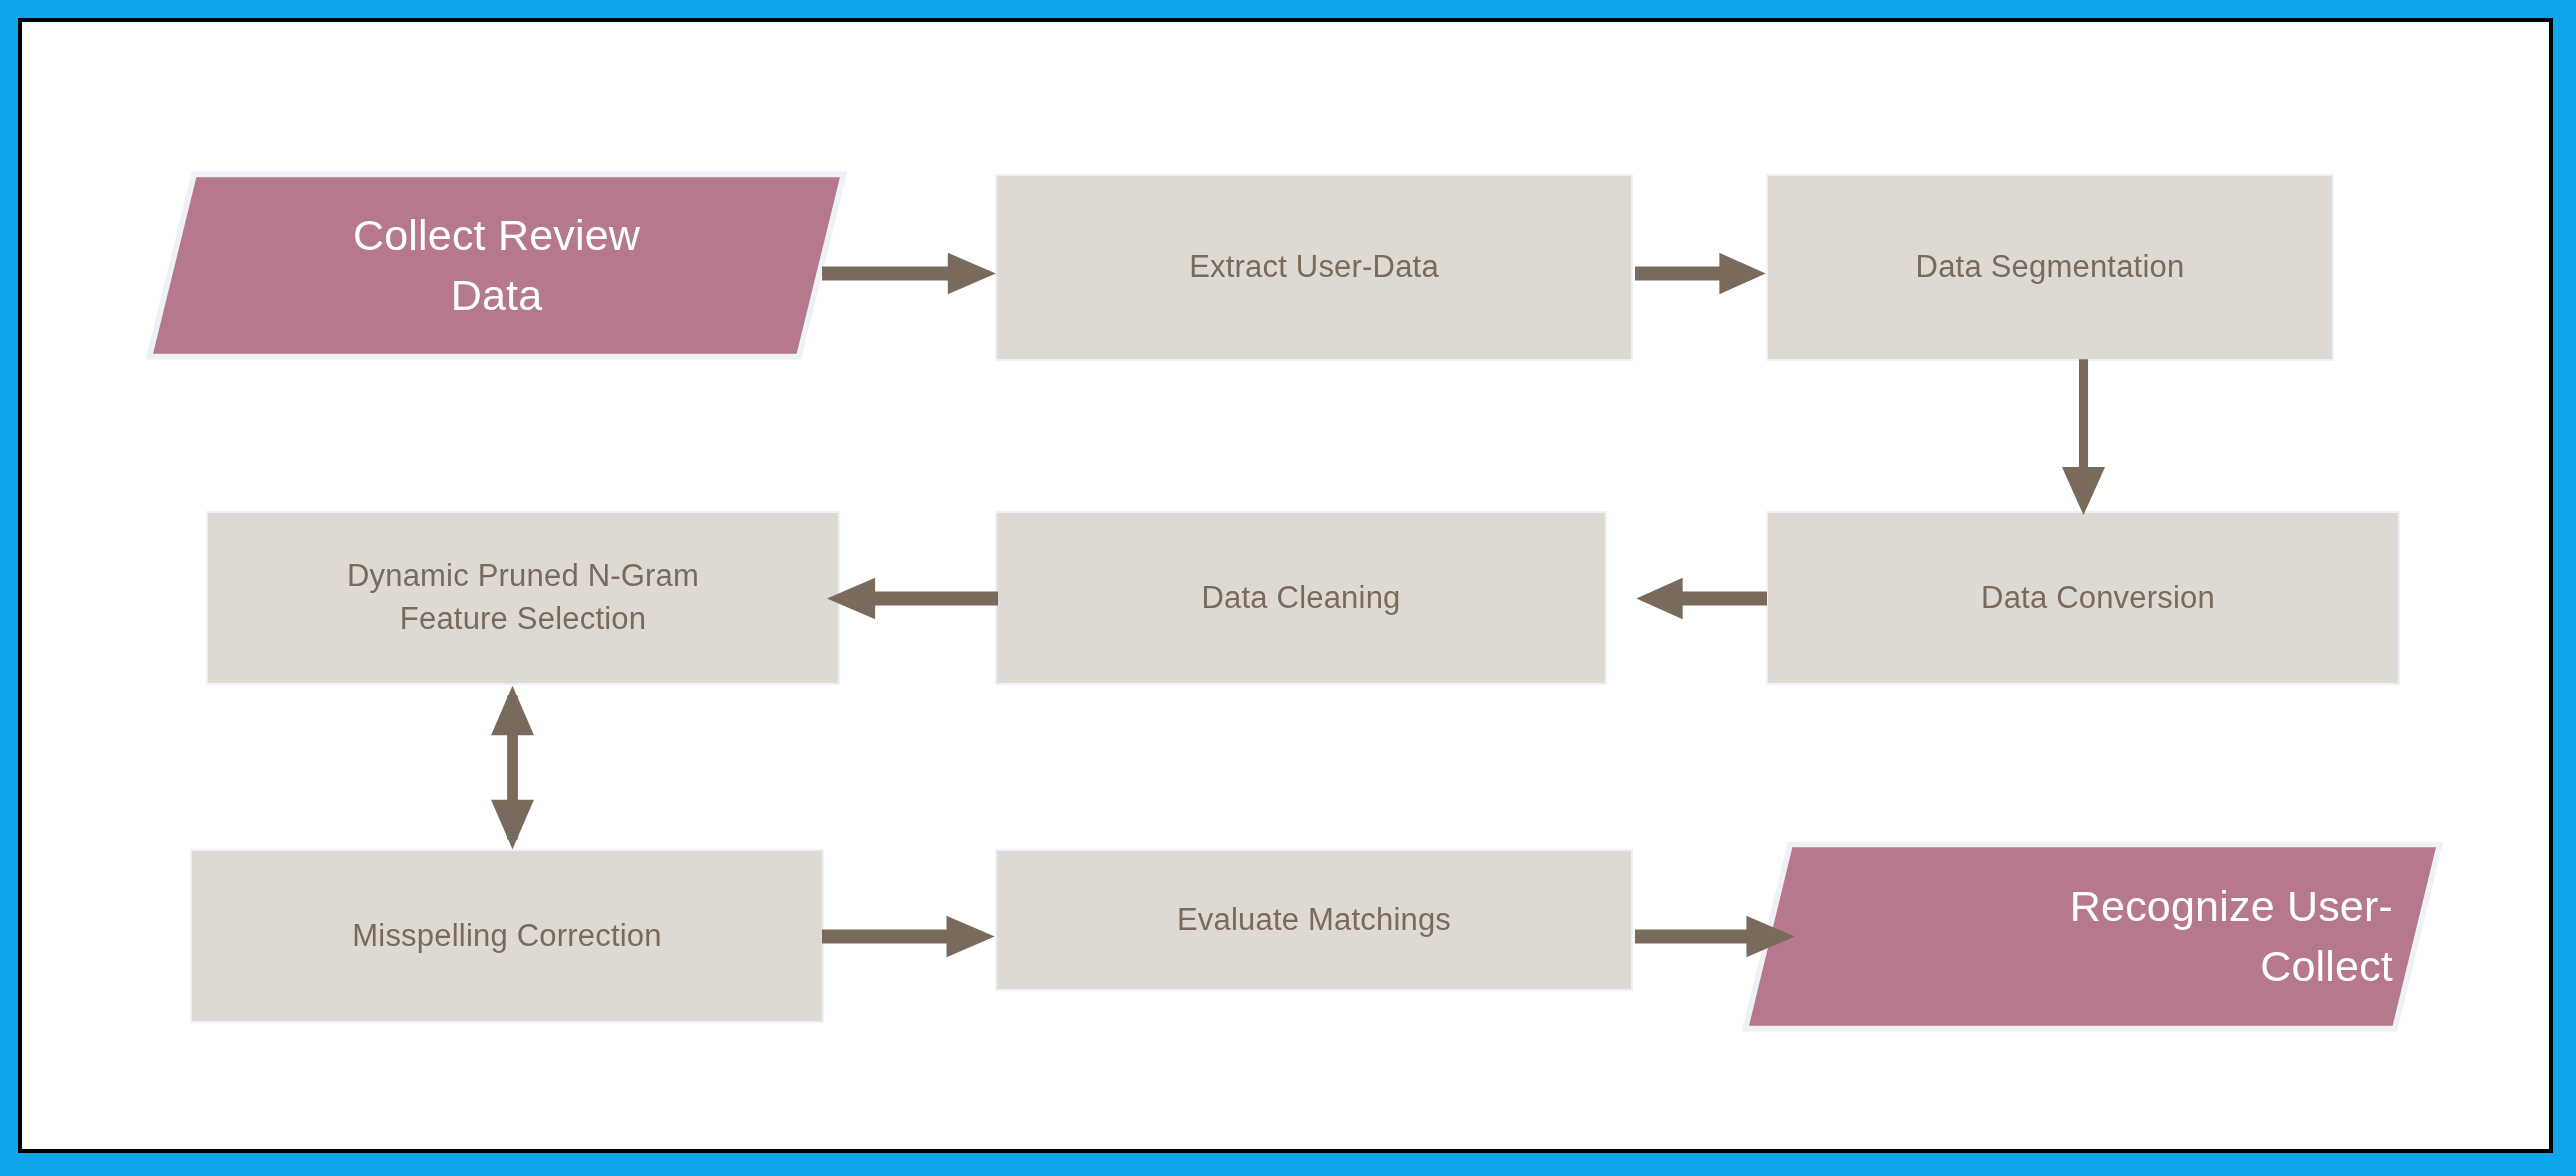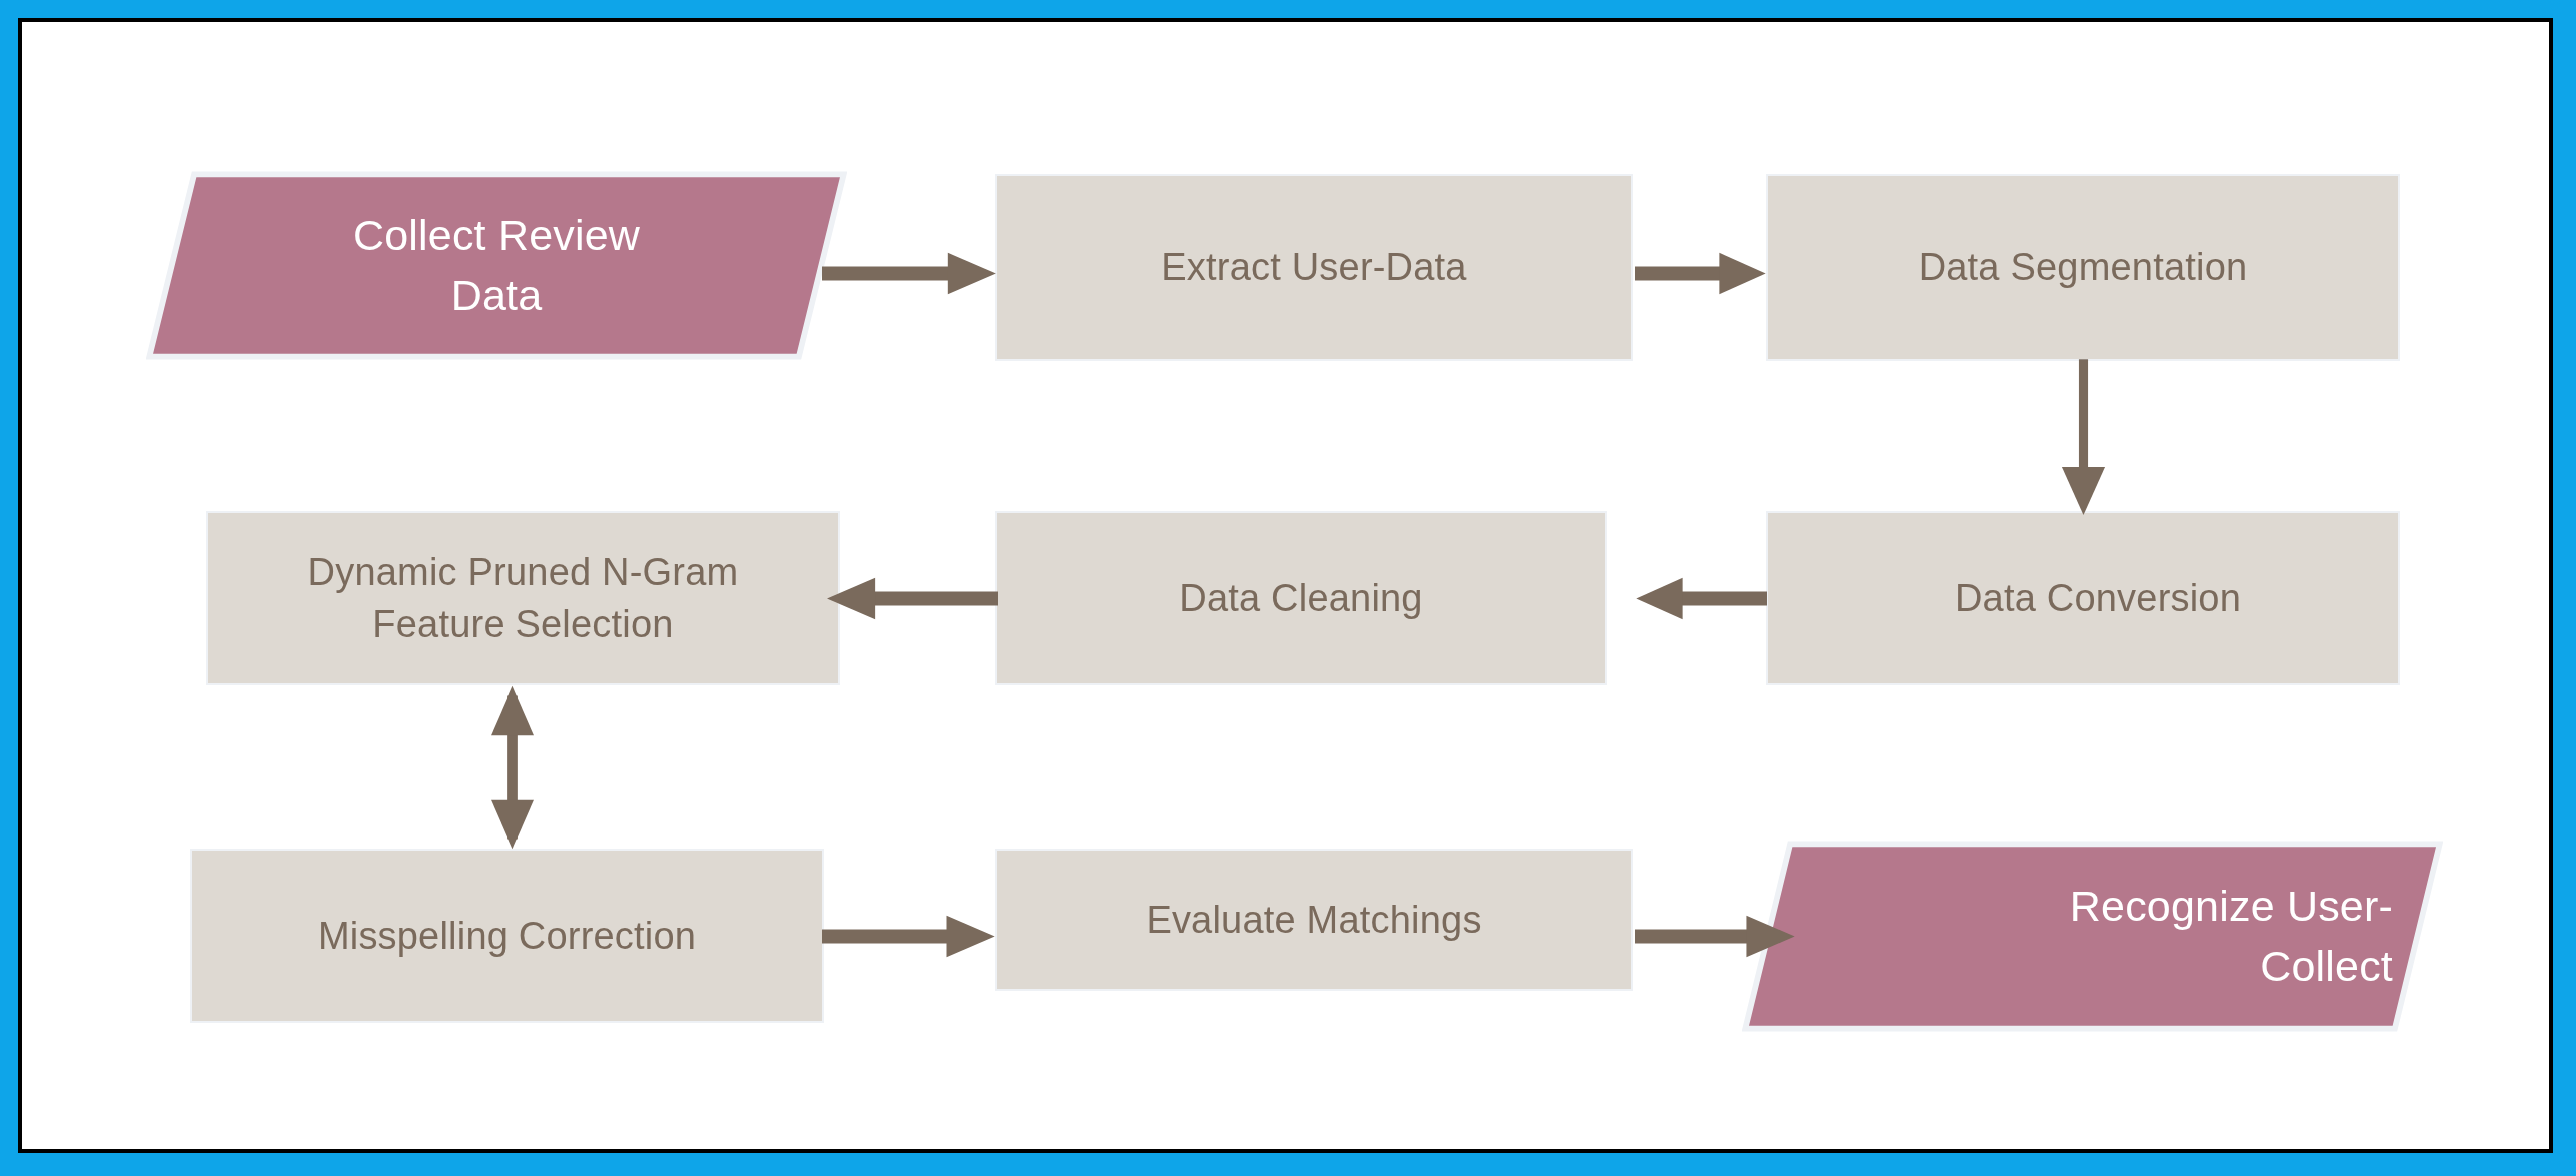--- a/index.html
+++ b/index.html
@@ -34,21 +34,21 @@
     align-items: center;
     justify-content: center;
     text-align: center;
     line-height: 1.38;
     letter-spacing: 0.2px;
   }
   .node-process {
     background: #ded9d2;
     border: 2.5px solid #eef1f5;
     color: #7a6a5c;
-    font-size: 38px;
+    font-size: 31px;
   }
   .node-terminal {
     color: #ffffff;
     font-size: 43px;
     background: transparent;
     border: none;
   }
   .para-shape {
     position: absolute;
     inset: 0;
@@ -91,21 +91,21 @@
           <div>Collect Review</div>
           <div>Data</div>
         </div>
       </div>
     </div>
 
     <div class="node node-process" style="left:973px; top:152px; width:638px; height:187px;">
       <span>Extract User-Data</span>
     </div>
 
-    <div class="node node-process" style="left:1744px; top:152px; width:634px; height:187px;align-items:center;">
+    <div class="node node-process" style="left:1744px; top:152px; width:568px; height:187px;align-items:center;">
       <span>Data Segmentation</span>
     </div>
 
     <div class="node node-process" style="left:168px; top:489px; width:634px; height:174px;margin-left:16px;">
       <div>
         <div>Dynamic Pruned N-Gram</div>
         <div>Feature Selection</div>
       </div>
     </div>
 

